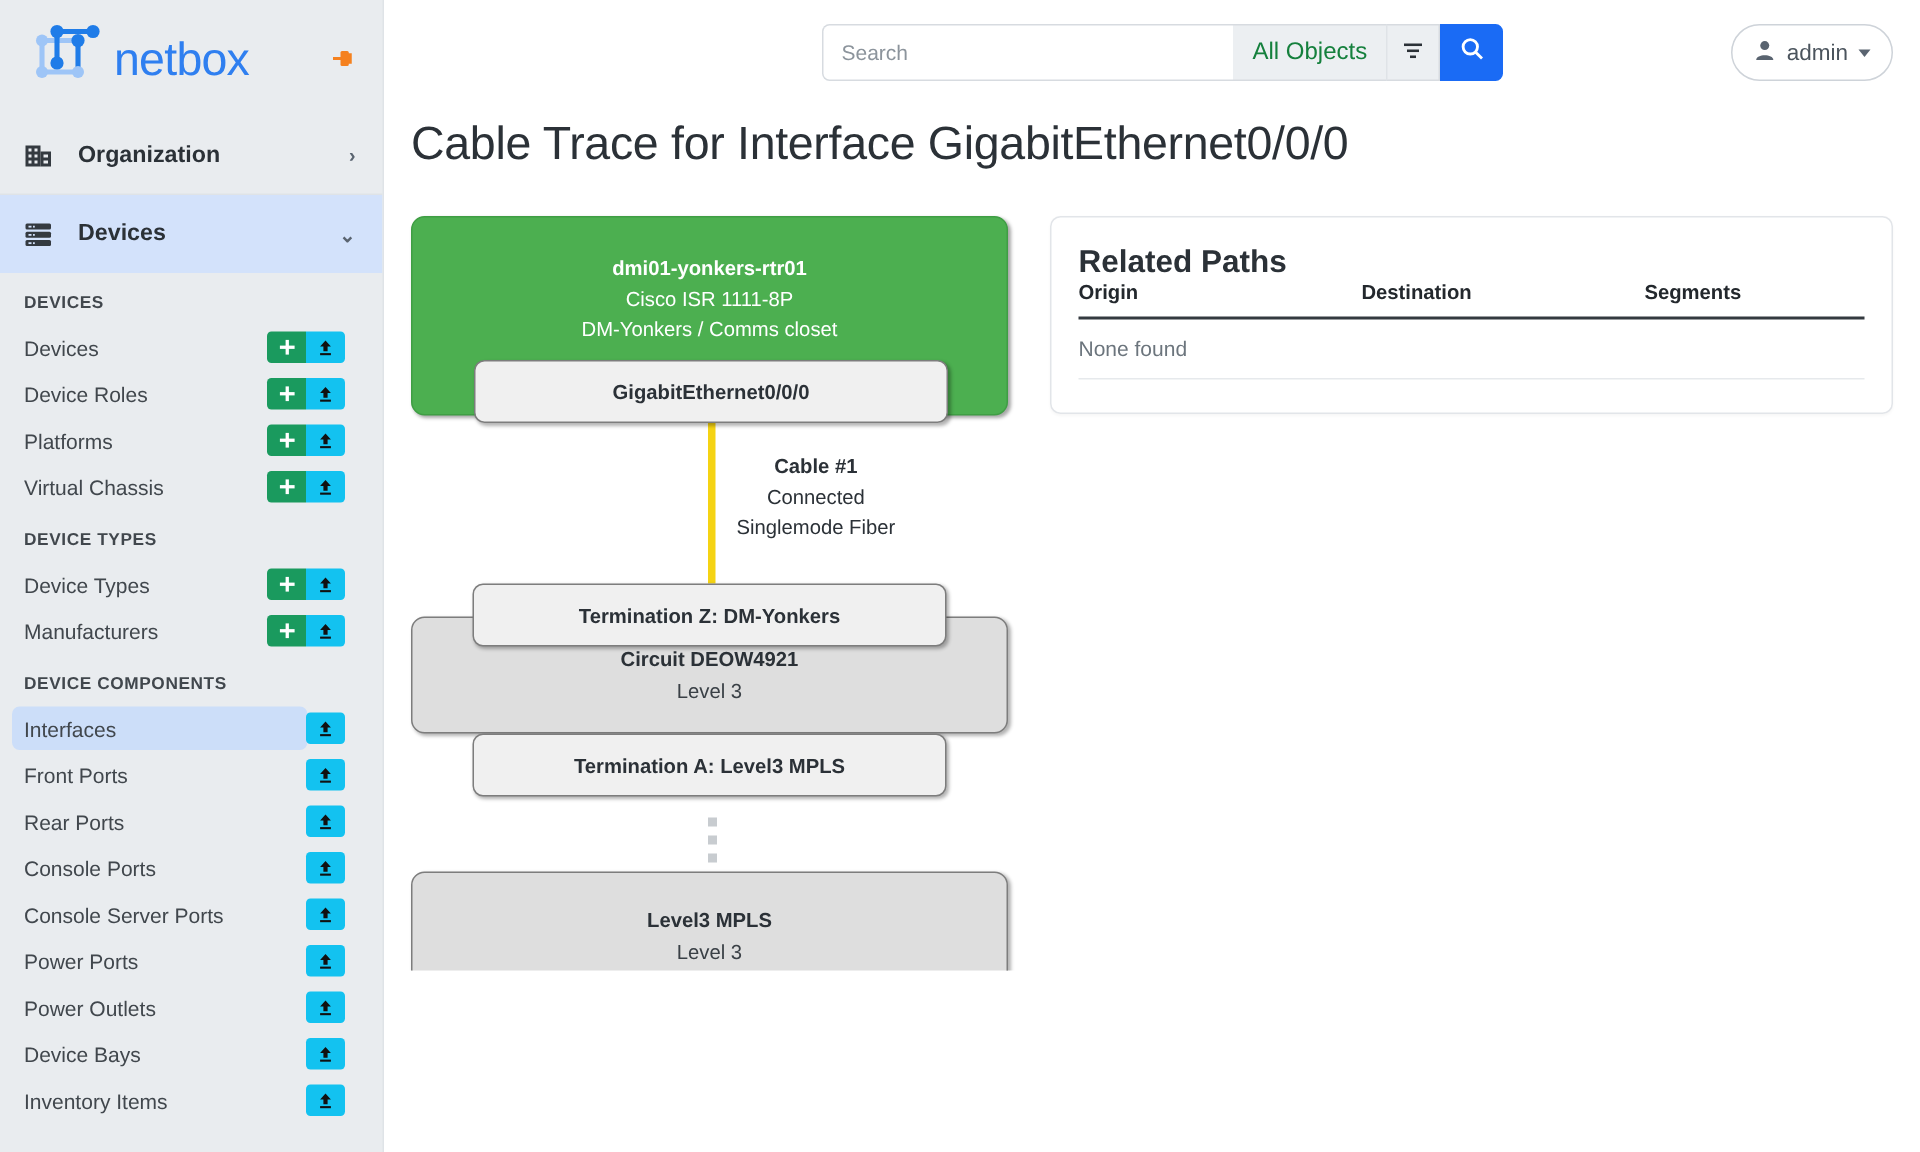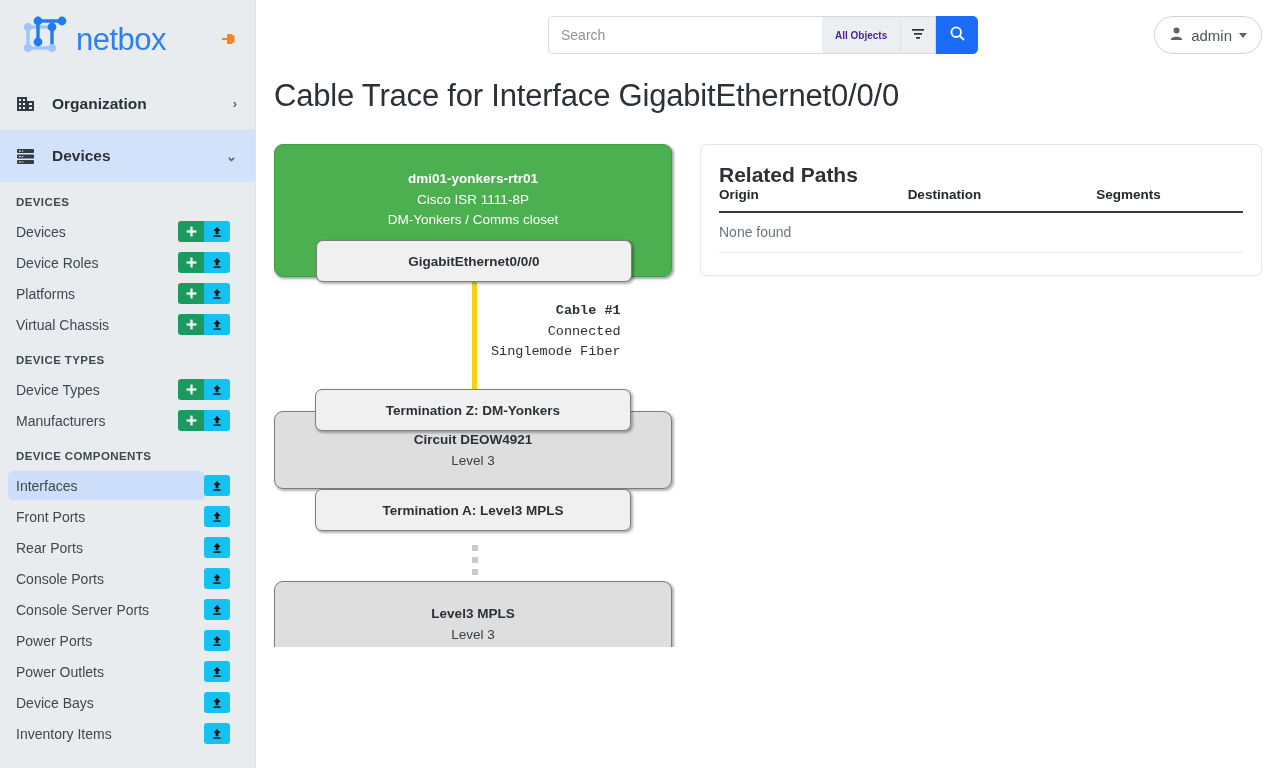--- a/index.html
+++ b/index.html
@@ -103,21 +103,21 @@
     border: 1px solid #d7dbe0; border-right: none;
     border-radius: 5px 0 0 5px;
     padding: 0 12px; font-size: 14px; color: #2b3137;
     background: #fff; outline: none;
     font-family: "Liberation Sans", sans-serif;
   }
   .search-input::placeholder { color: #8c949c; }
   .obj-select {
     height: 38px; display: flex; align-items: center; padding: 0 13px;
     background: #eceff2; border: 1px solid #d7dbe0; border-left: none; border-right: none;
-    font-size: 10px; color: #4c1d95; cursor: pointer; font-weight: bold;
+    font-size: 16px; color: #15803d; cursor: pointer;
   }
   .filter-btn {
     height: 38px; width: 36px;
     display: flex; align-items: center; justify-content: center;
     background: #eceff2; border: 1px solid #d7dbe0; border-left: 1px solid #dfe3e7;
     cursor: pointer;
   }
   .search-btn {
     height: 38px; width: 42px;
     display: flex; align-items: center; justify-content: center;
@@ -167,21 +167,21 @@
     box-shadow: 1.5px 1.5px 2.5px rgba(0,0,0,.3);
   }
 
   .iface-box { position: absolute; left: 41px; top: 95px; z-index: 3; }
 
   .cable-zone { position: relative; height: 112px; }
   .cable-line {
     position: absolute; left: 198px; top: 0; width: 5px; height: 112px;
     background: #f5d313;
   }
-  .cable-info { position: absolute; left: 217px; top: 24px; text-align: right; font-family: Liberation Mono, monospace; }
+  .cable-info { position: absolute; left: 217px; top: 24px; text-align: center; }
   .cable-info .ci1 { font-size: 13.5px; font-weight: 700; color: #2b3137; line-height: 1.5; }
   .cable-info .ci2, .cable-info .ci3 { font-size: 13.5px; color: #2b3137; line-height: 1.5; }
 
   .circuit-wrap { position: relative; height: 150px; }
   .circuit-box {
     position: absolute; left: 0; top: 22px;
     width: 398px; height: 78px;
     background: #dedede; border: 1px solid #7d7d7d; border-radius: 9px;
     box-shadow: 1.5px 1.5px 2.5px rgba(0,0,0,.3);
     display: flex; flex-direction: column; align-items: center; justify-content: center;

